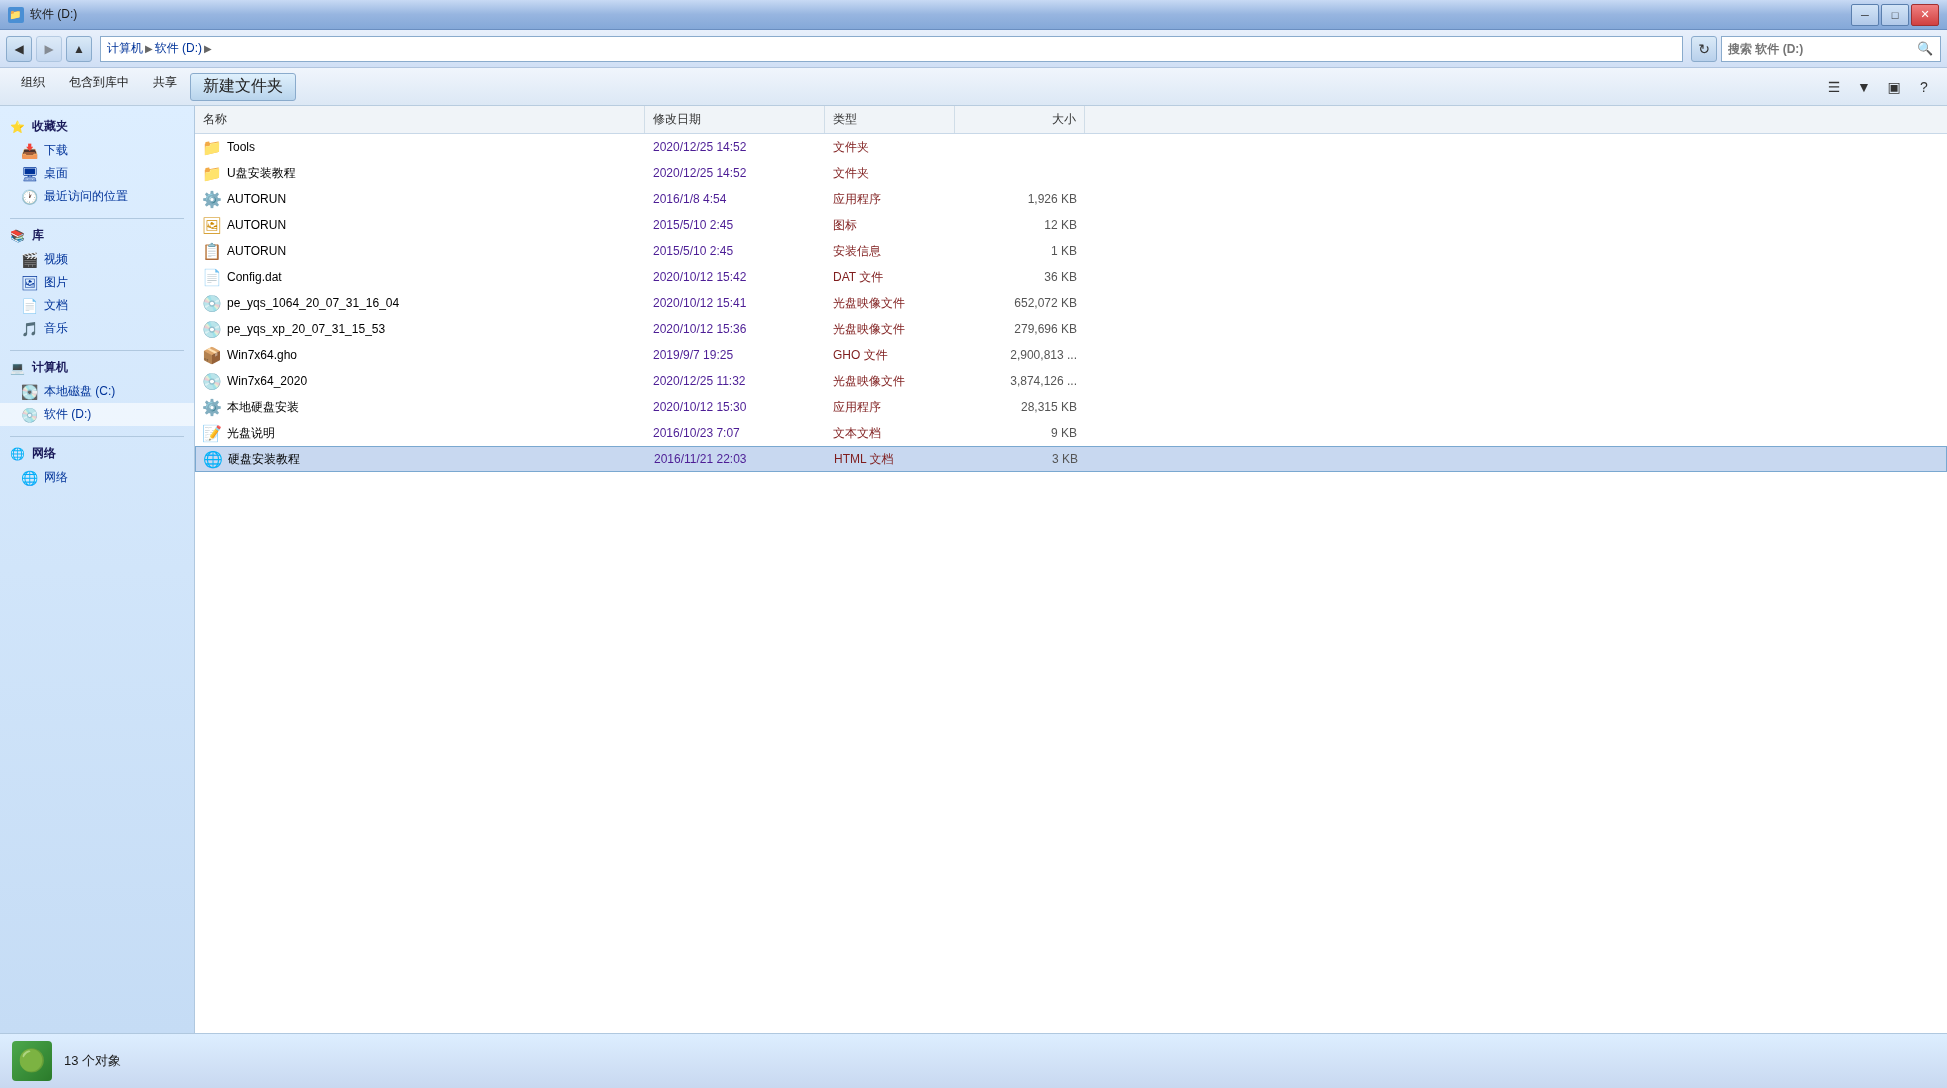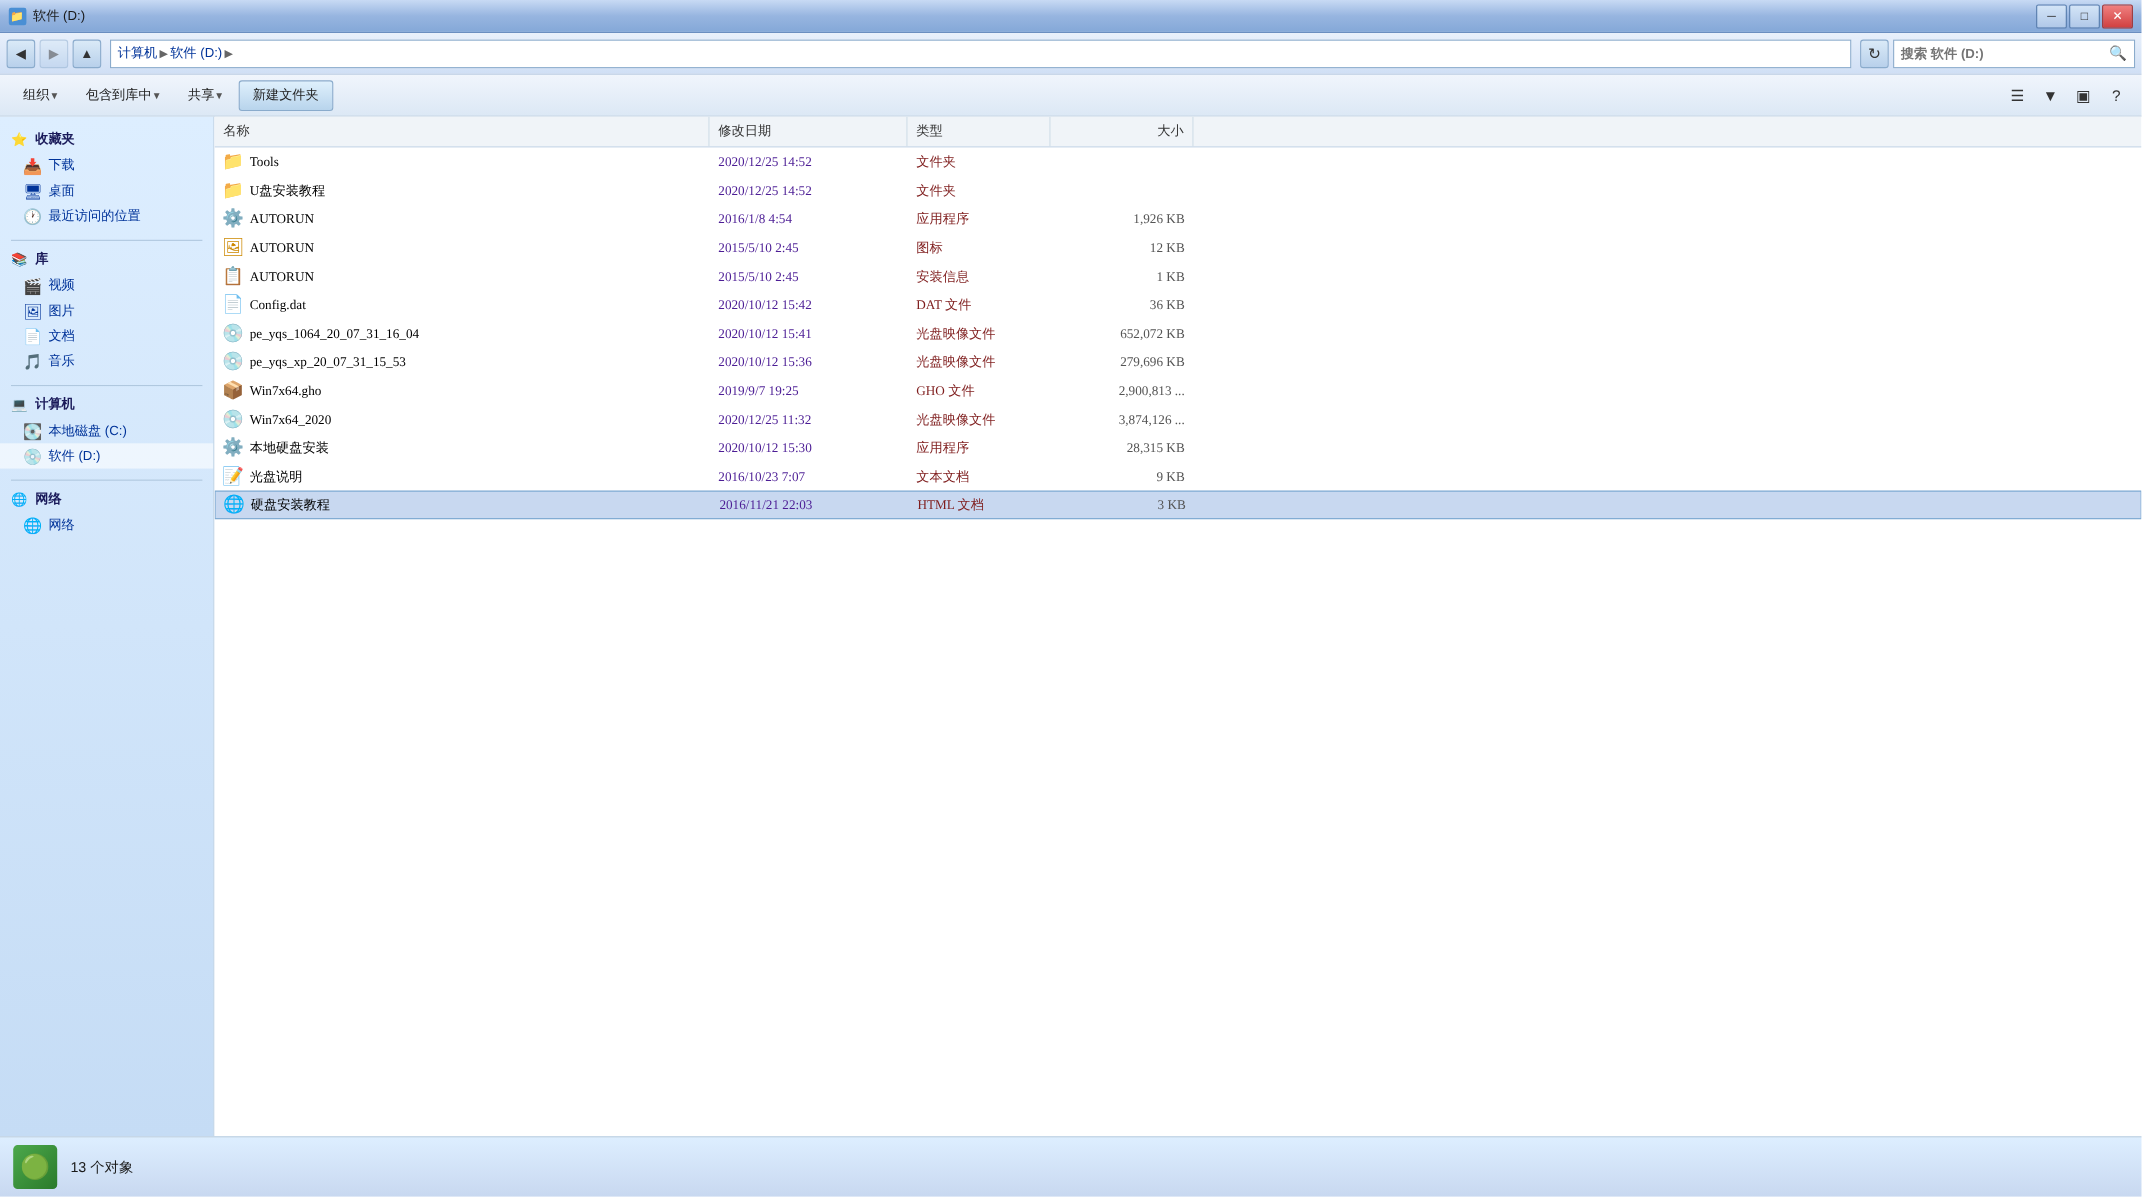--- a/index.html
+++ b/index.html
@@ -151,33 +151,34 @@
     }
     .tool-btn {
       height: 28px;
       padding: 0 10px;
       border: 1px solid transparent;
       background: transparent;
       border-radius: 3px;
       cursor: pointer;
       display: flex;
       align-items: center;
-      gap: 0;
+      gap: 17px;
       font-size: 12px;
       color: #222;
+      flex-direction: column;
     }
     .tool-btn .arrow { font-size: 9px; color: #555; }
     .new-folder-btn {
       height: 28px;
       padding: 0 12px;
       border: 1px solid #8aabcc;
       background: linear-gradient(to bottom, #dff0fc, #b8d4ec);
       border-radius: 3px;
       cursor: pointer;
-      font-size: 12px;
+      font-size: 16px;
       color: #222;
     }
     .toolbar-right {
       margin-left: auto;
       display: flex;
       align-items: center;
       gap: 4px;
     }
     .view-btn {
       width: 26px;
@@ -255,21 +256,20 @@
       margin: 4px 10px;
     }
 
     
     .file-area {
       flex: 1;
       display: flex;
       flex-direction: column;
       background: white;
       overflow: hidden;
-      font-family: Liberation Serif, serif;
     }
     .file-list-header {
       display: flex;
       align-items: center;
       background: #f0f4f8;
       border-bottom: 1px solid #c8d8e8;
       height: 28px;
       font-size: 12px;
       color: #333;
       padding: 0;

